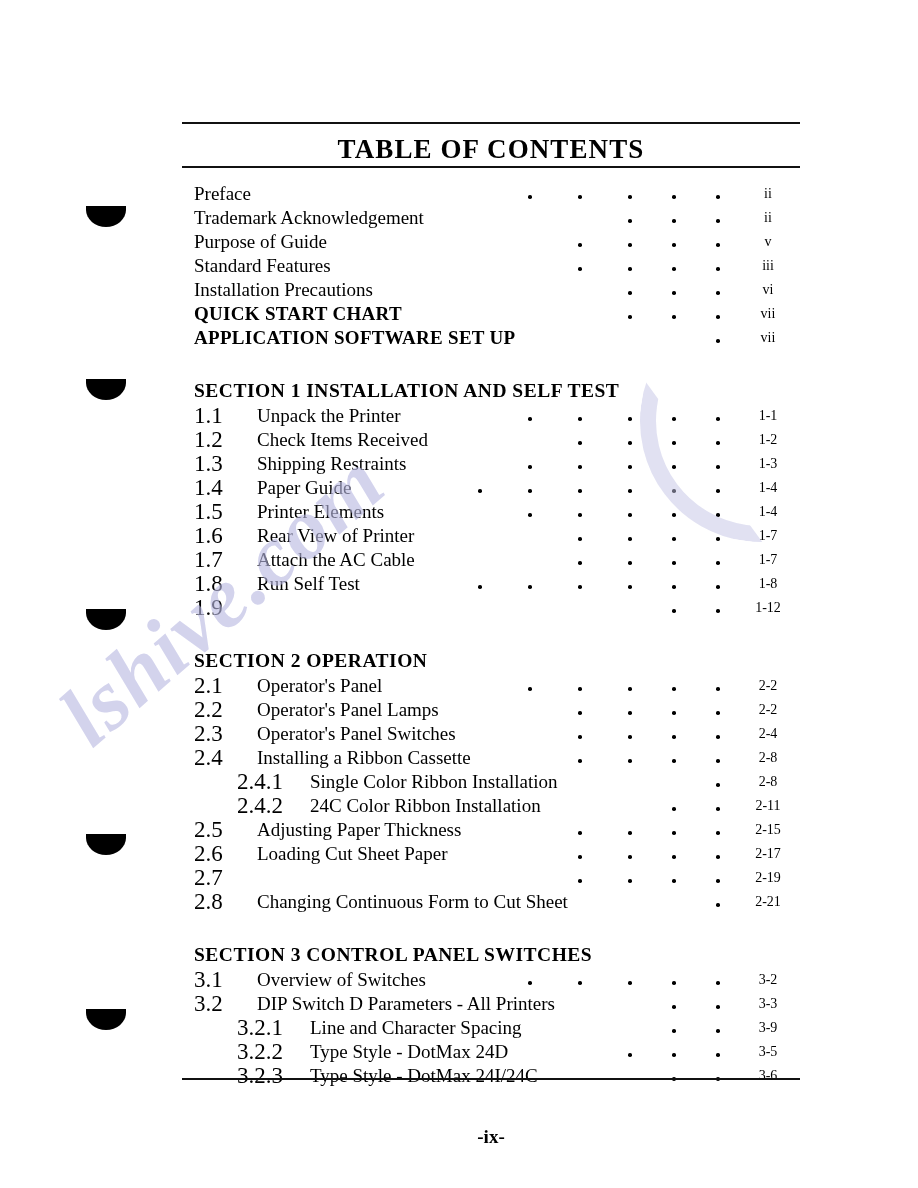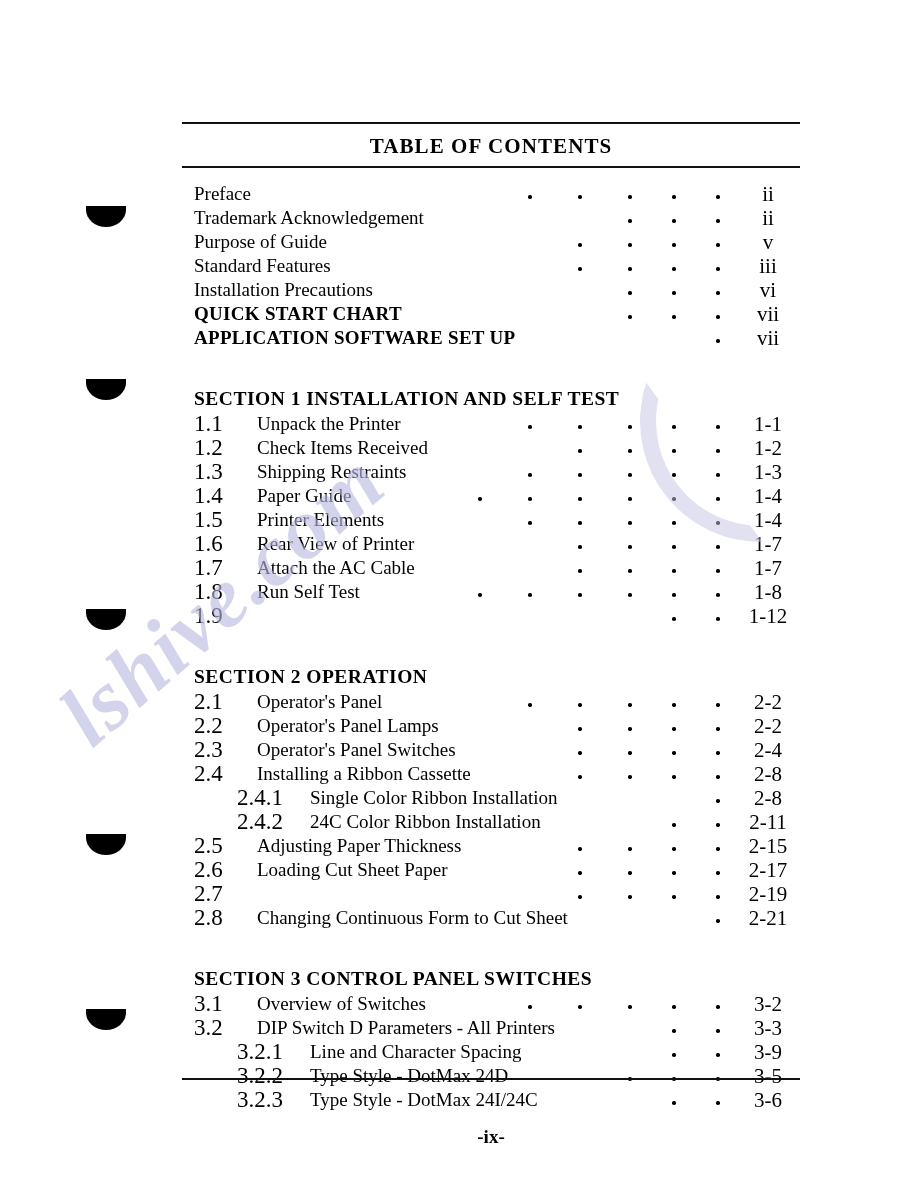--- a/index.html
+++ b/index.html
@@ -80,39 +80,39 @@
   .rule-under { position: absolute; top: 166px; left: 0; }
   .rule-bottom{ position: absolute; top: 1078px; left: 0; }
 
   .toc-title {
     position: absolute;
     top: 134px;
     left: 0;
     width: 100%;
     text-align: center;
     font-weight: 700;
-    font-size: 21px;
+    font-size: 27px;
     letter-spacing: 1.1px;
   }
 
   .toc-body {
     position: absolute;
     top: 182px;
     left: 0;
     width: 100%;
   }
 
   
   .row {
     position: relative;
     height: 24px;
     line-height: 24px;
     white-space: nowrap;
   }
-  .row.gap-before { margin-top: 36px; }
+  .row.gap-before { margin-top: 28px; }
 
   .num {
     position: absolute;
     left: 12px;
     top: 0;
     font-size: 23px;
   }
   .label {
     position: absolute;
     left: 75px;
@@ -153,21 +153,21 @@
     background: #000;
     border-radius: 50%;
   }
 
   .pg {
     position: absolute;
     right: 0;
     top: 0;
     width: 64px;
     text-align: center;
-    font-size: 21px;
+    font-size: 14px;
   }
 
   
   .folio {
     position: absolute;
     top: 1126px;
     left: 0;
     width: 100%;
     text-align: center;
     font-size: 19px;

